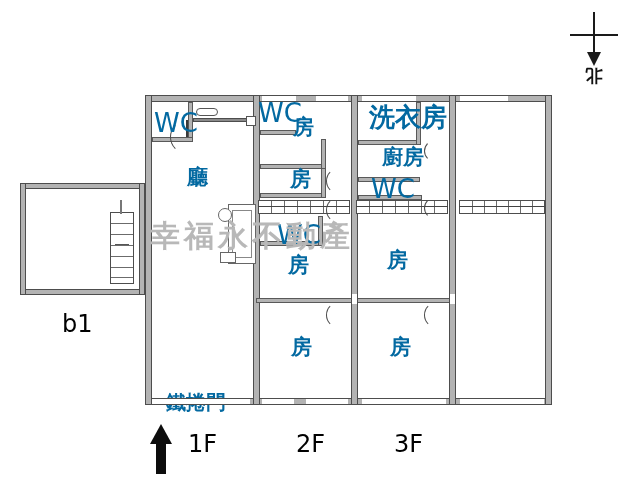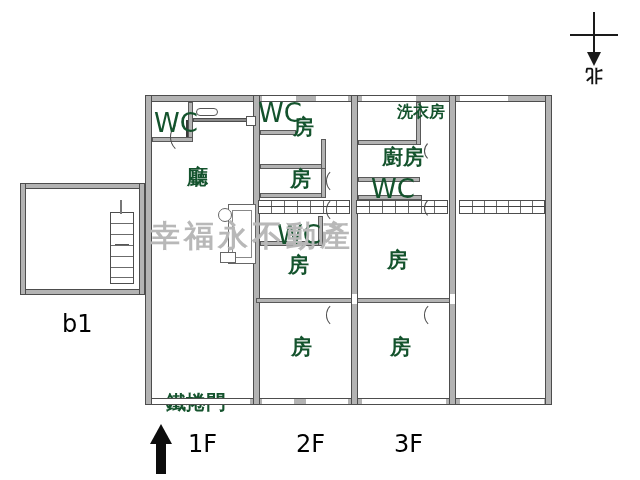--- a/index.html
+++ b/index.html
@@ -32,21 +32,21 @@
   .wall-thin {
     position: absolute;
     background: #b3b3b3;
     border: 1px solid #595959;
     box-sizing: border-box;
   }
 
   
   .lbl {
     position: absolute;
-    color: #14532d;
+    color: #0369a1;
     line-height: 1;
     white-space: nowrap;
     font-family: "DejaVu Sans", "Liberation Sans", sans-serif;
   }
   .lbl-cjk { font-family: "DejaVu Sans", sans-serif; font-weight: 700; }
   .lbl-wc  { font-family: "DejaVu Sans", "Liberation Sans", sans-serif; font-weight: 400; }
 
   .floor-label {
     position: absolute;
     font-size: 24px;
@@ -269,21 +269,21 @@
         <div class="tread" style="left:77px;"></div>
       </div>
       <div class="abs" style="left:356px; top:206px; width:92px; height:1px; background:#444;"></div>
 
       <div class="wall-thin" style="left:354px; top:298px; width:98px; height:5px;"></div>
 
       <div class="door-arc" style="left:424px; top:302px; width:26px; height:26px; border-color:transparent transparent transparent #4a4a4a;"></div>
       <div class="door-arc" style="left:424px; top:140px; width:22px; height:22px; border-color:transparent transparent transparent #4a4a4a;"></div>
       <div class="door-arc" style="left:424px; top:197px; width:22px; height:22px; border-color:transparent transparent transparent #4a4a4a;"></div>
 
-      <div class="lbl lbl-cjk" style="left:369px; top:104px; font-size:16px;margin-left:28px;">洗衣房</div>
+      <div class="lbl lbl-cjk" style="left:369px; top:104px; font-size:26px;">洗衣房</div>
       <div class="lbl lbl-cjk" style="left:382px; top:147px; font-size:21px;">廚房</div>
       <div class="lbl lbl-wc" style="left:371px; top:176px; font-size:26px;">WC</div>
       <div class="lbl lbl-cjk" style="left:387px; top:250px; font-size:21px;">房</div>
       <div class="lbl lbl-cjk" style="left:390px; top:337px; font-size:21px;">房</div>
     </div>
 
     <div>
 
       <div class="stairs stairs-h" style="left:459px; top:200px; width:86px; height:14px;">
         <div class="tread" style="left:12px;"></div>

